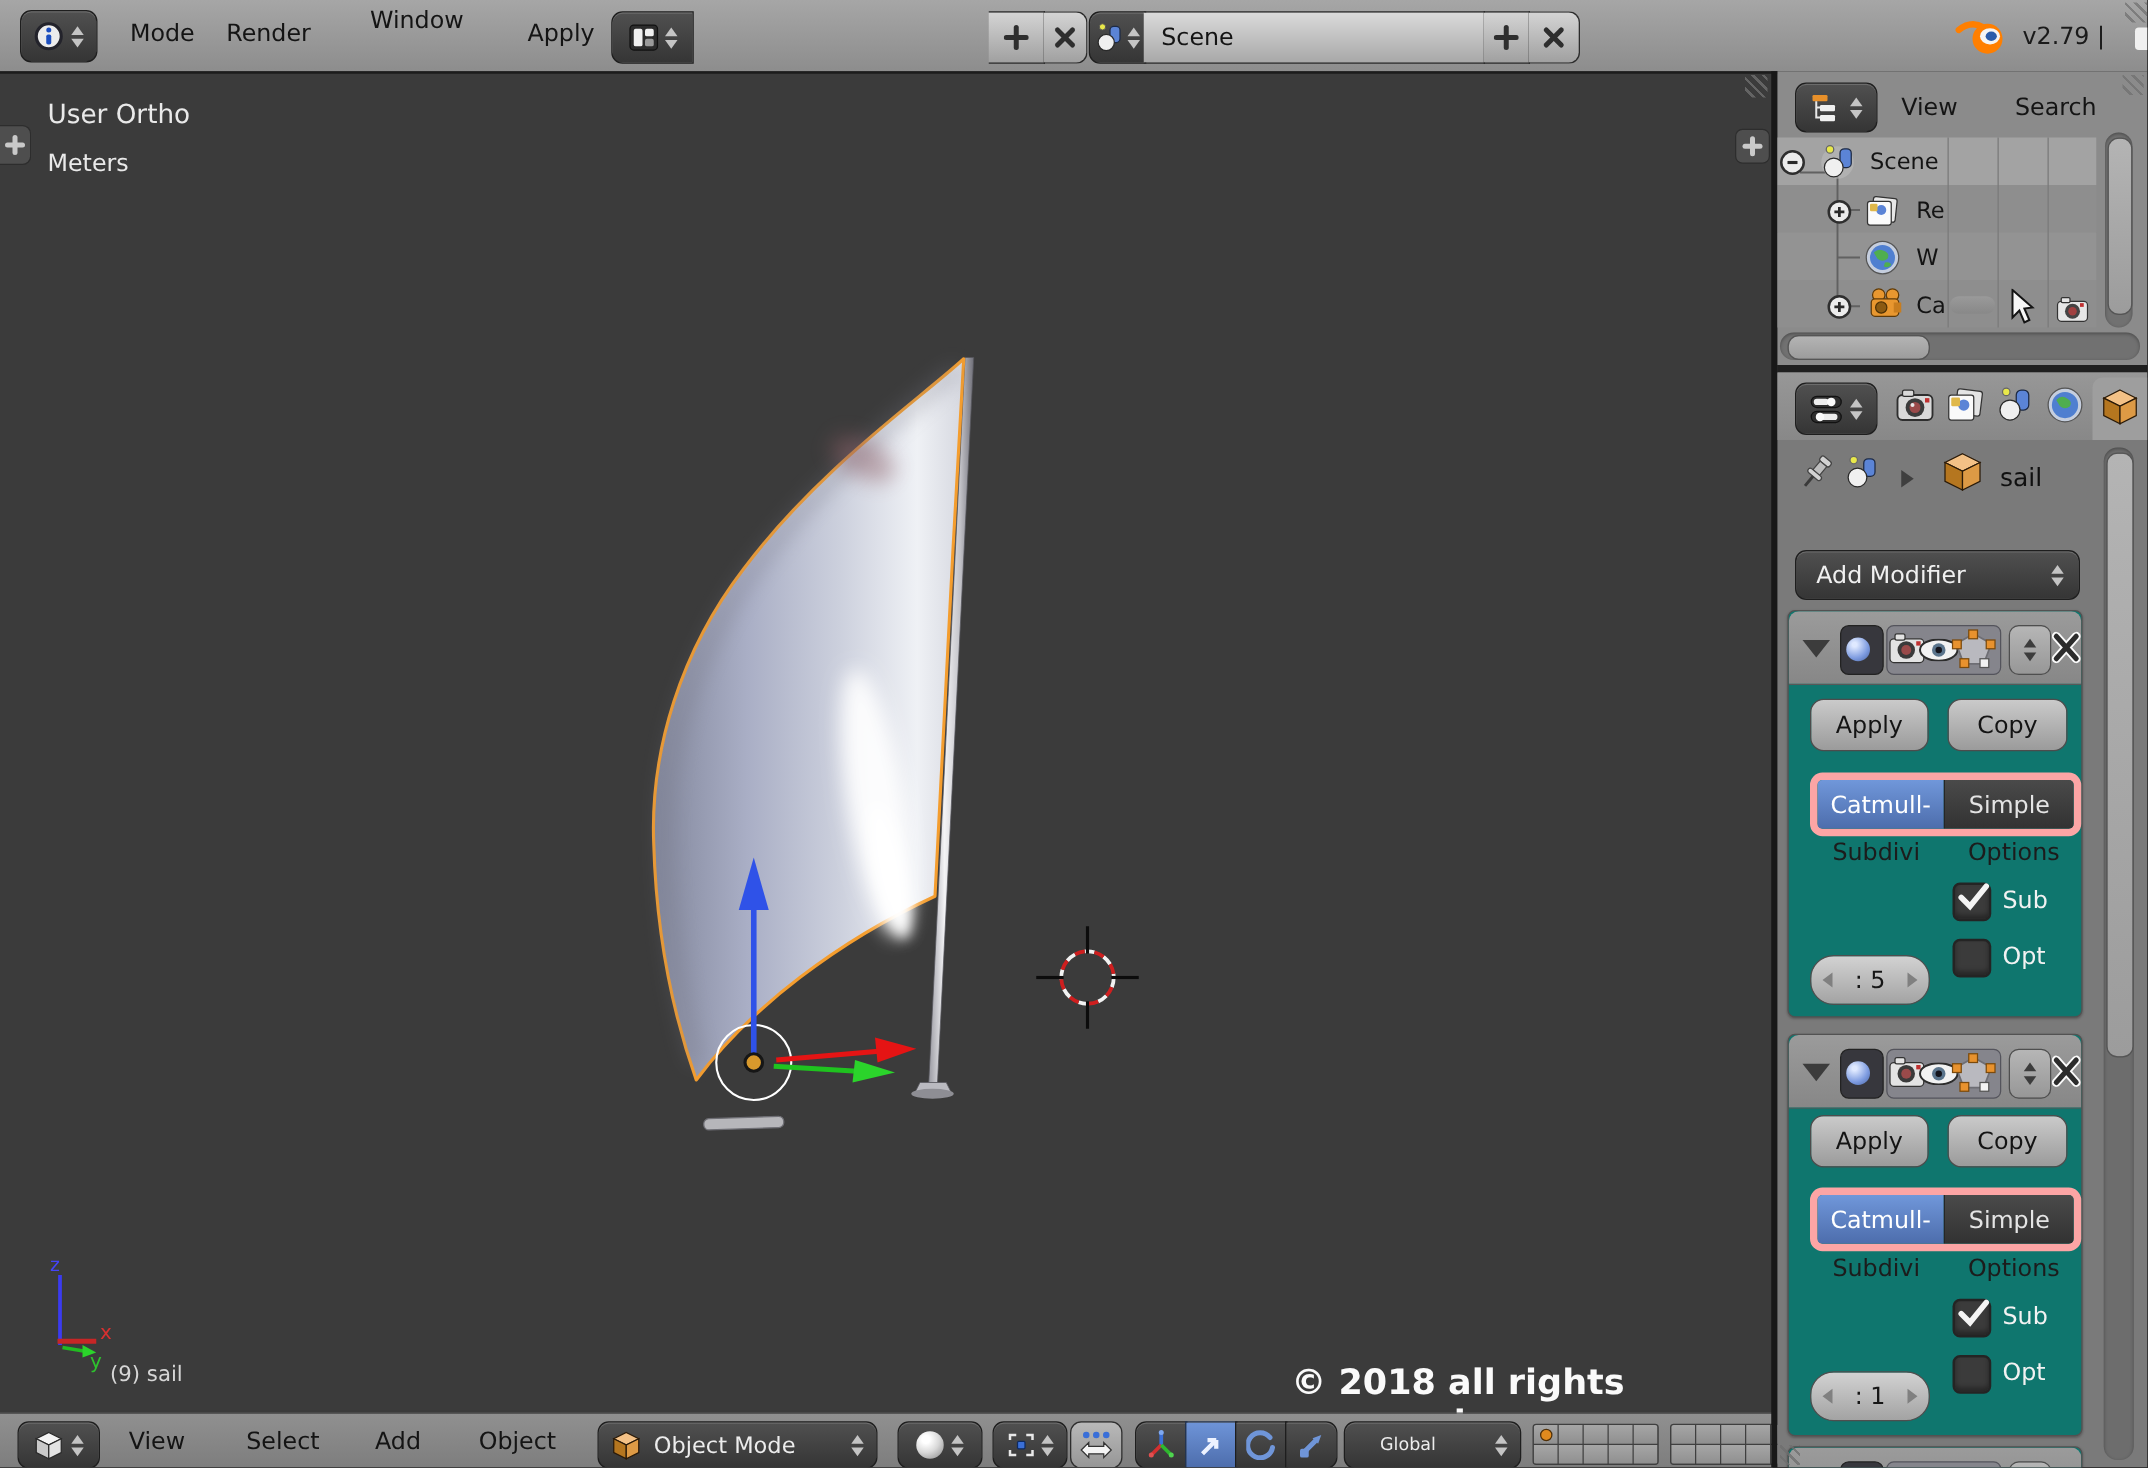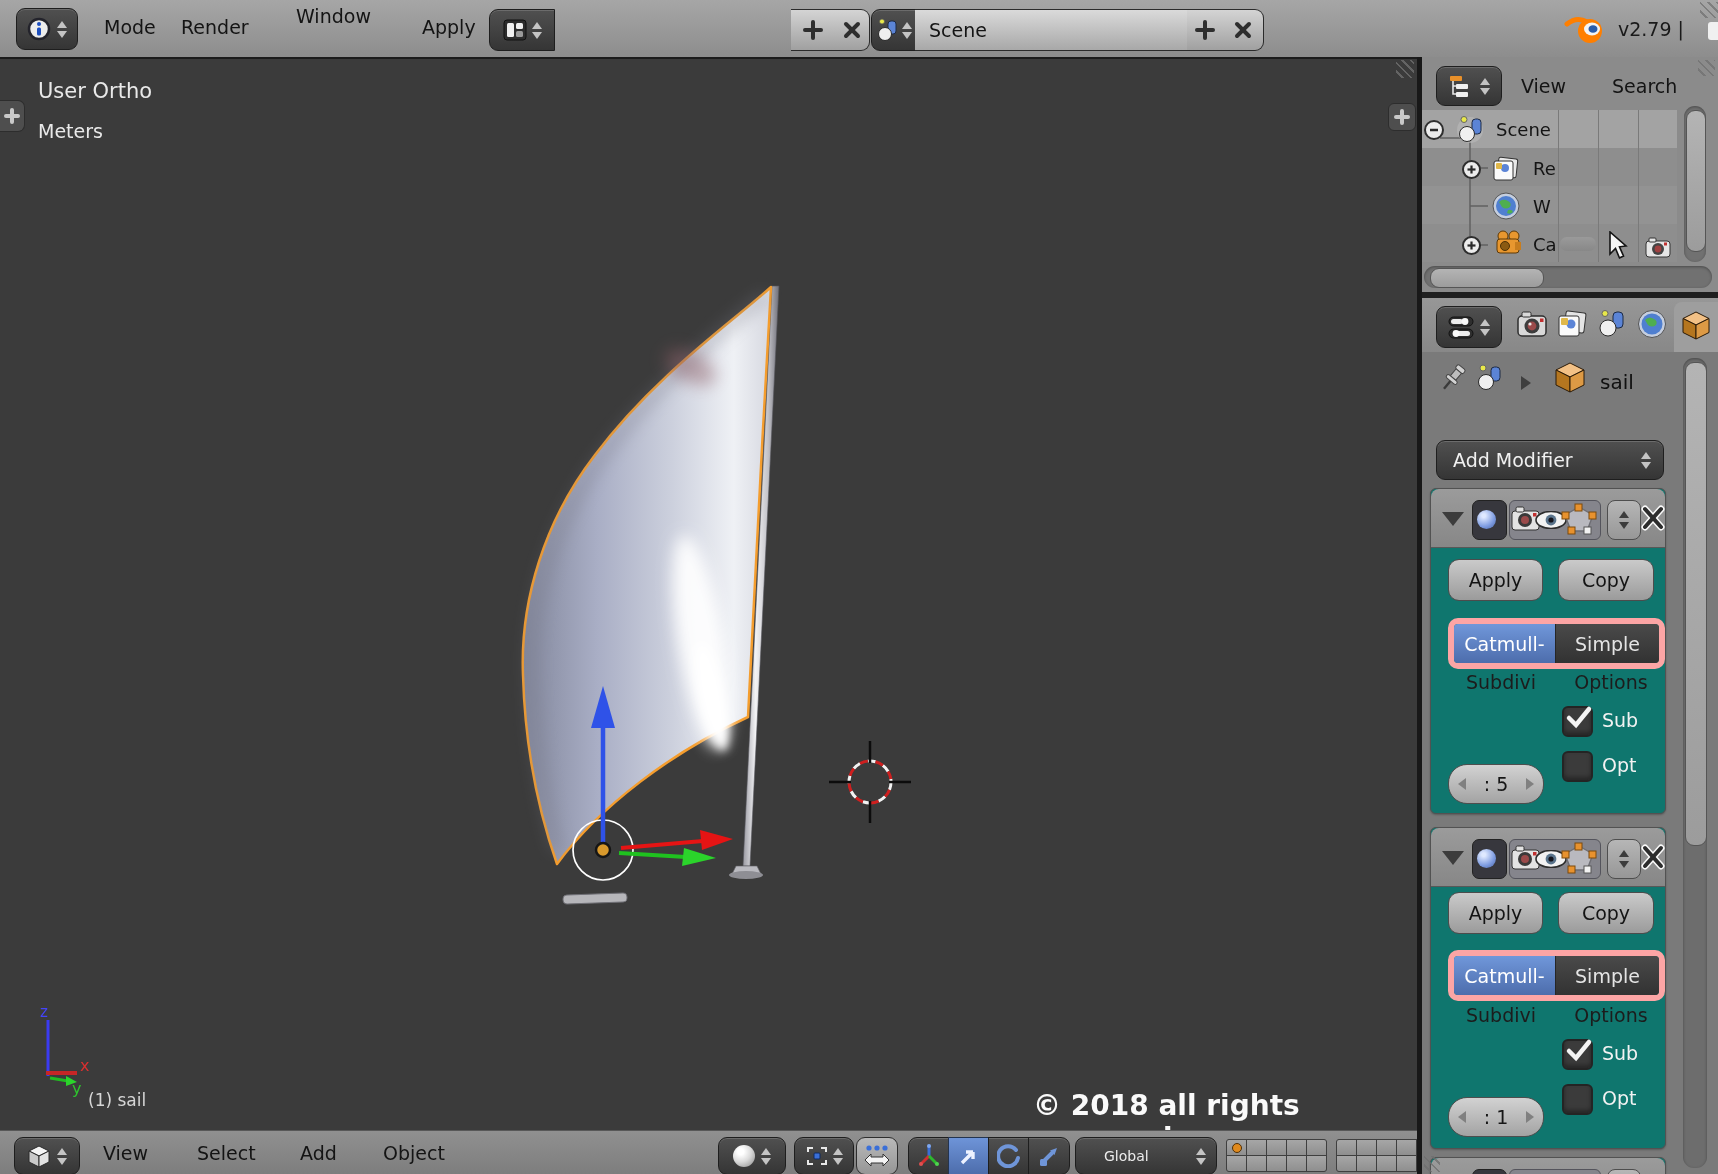--- a/index.html
+++ b/index.html
@@ -121,21 +121,21 @@
       <line x1="50" y1="1021" x2="68" y2="1024" stroke="#22ba22" stroke-width="3"></line>
       <polygon points="77,1025 66,1019 66,1029" fill="#2bd42b"></polygon>
       <text x="40" y="960" font-size="15" fill="#4444f8">z</text>
       <text x="80" y="1014" font-size="16" fill="#d83030">x</text>
       <text x="72" y="1037" font-size="16" fill="#2ec22e">y</text>
     </g>
   </svg>
 
   <div class="abs wtxt" style="left:38px;top:79px;font-size:21px">User Ortho</div>
   <div class="abs wtxt" style="left:38px;top:120px;font-size:19px">Meters</div>
-  <div class="abs" style="left:88px;top:1090px;font-size:17px;color:#d6d6d6">(1) sail</div>
+  <div class="abs" style="left:88px;top:1090px;font-size:17px;color:#d6d6d6">(9) sail</div>
   <div class="abs" style="left:1033px;top:1089px;width:380px;font-size:28px;font-weight:bold;color:#fafafa">© 2018 all rights reserved</div>
 
   <div class="abs" style="left:0;top:100px;width:24px;height:30px;background:#4e4e4e;border:1px solid #2d2d2d;border-left:none;border-radius:0 7px 7px 0">
     <svg width="24" height="30">
         <g stroke="#c9c9c9" stroke-width="4" stroke-linecap="round">
           <line x1="6" y1="15" x2="18" y2="15"></line>
           <line x1="12" y1="9" x2="12" y2="21"></line>
         </g>
       </svg>
   </div>
@@ -254,20 +254,32 @@
           <i class="tu"></i>
           <i class="td"></i>
         </span>
     </div>
 
     <div class="abs menu" style="left:103px;top:11px">View</div>
     <div class="abs menu" style="left:197px;top:11px">Select</div>
     <div class="abs menu" style="left:300px;top:11px">Add</div>
     <div class="abs menu" style="left:383px;top:11px">Object</div>
 
+    <div class="abs dbtn" style="left:478px;top:6px;width:222px;height:36px;display:flex;align-items:center">
+      <svg width="24" height="24" style="margin-left:10px">
+        <polygon points="12,2 22,7 12,12 2,7" fill="#f3c186" stroke="#2a1a08"></polygon>
+        <polygon points="2,7 12,12 12,23 2,18" fill="#b5761f" stroke="#2a1a08"></polygon>
+        <polygon points="22,7 12,12 12,23 22,18" fill="#dd9a45" stroke="#2a1a08"></polygon>
+      </svg>
+      <span style="font-size:18px;color:#ececec;padding-left:10px;flex:1">Object Mode</span>
+      <span class="sort" style="padding-right:10px">
+          <i class="tu"></i>
+          <i class="td"></i>
+        </span>
+    </div>
 
     <div class="abs dbtn" style="left:718px;top:6px;width:66px;height:36px;display:flex;align-items:center;justify-content:center;gap:6px">
       <span style="width:22px;height:22px;border-radius:50%;background:radial-gradient(circle at 35% 30%,#ffffff 15%,#d9d9d9 50%,#8d8d8d 95%)"></span>
       <span class="sort">
           <i class="tu"></i>
           <i class="td"></i>
         </span>
     </div>
 
     <div class="abs dbtn" style="left:794px;top:6px;width:58px;height:36px;display:flex;align-items:center;justify-content:center;gap:5px">

